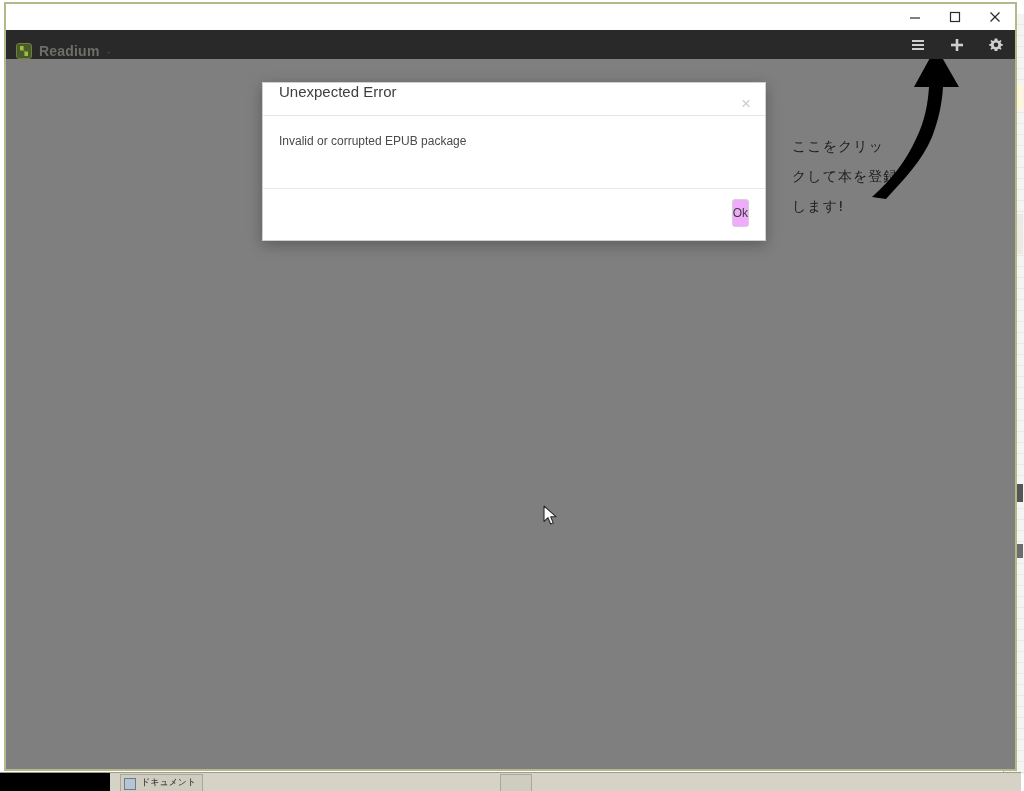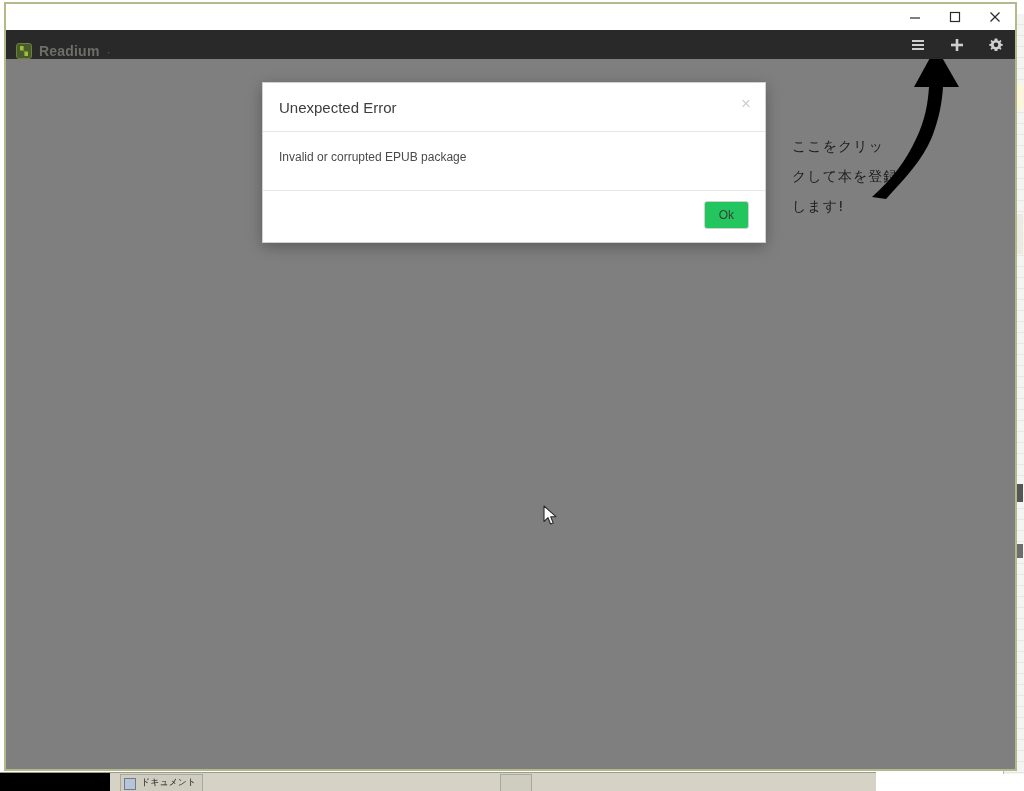--- a/index.html
+++ b/index.html
@@ -56,21 +56,21 @@
   .bg-band {
     position: absolute;
     right: 1px;
     width: 18px;
   }
 
   
   #taskbar {
     position: absolute;
     left: 0; bottom: 0;
-    width: 876px; height: 18px;
+    width: 1021px; height: 18px;
     background: #d6d3c6;
     border-top: 1px solid #9b9b8e;
   }
   #taskbar-start {
     position: absolute;
     left: 0; top: 0;
     width: 110px; height: 18px;
     background: #000000;
   }
   #taskbar-item {
@@ -237,59 +237,59 @@
     left: 256px;
     top: 23px;
     width: 504px;
     background: #ffffff;
     border: 1px solid #d0d0d0;
     box-shadow: 0 4px 14px rgba(0,0,0,0.28);
     box-sizing: border-box;
   }
   #dialog-header {
     position: relative;
-    padding: 16px 18px 15px 16px;
+    padding: 0 18px 15px 16px;
     border-bottom: 1px solid #e5e5e5;
   }
   #dialog-title {
     font-size: 15px;
     color: #3e3e3e;
     font-weight: normal;
     margin: 0;
   }
   #dialog-close {
     position: absolute;
     right: 14px;
     top: 12px;
     font-size: 17px;
     line-height: 17px;
     color: #cdcdcd;
     font-family: "Liberation Sans", sans-serif;
   }
   #dialog-body {
-    padding: 18px 16px 26px 16px;
+    padding: 18px 16px 40px 16px;
     border-bottom: 1px solid #e8e8e8;
   }
   #dialog-message {
     font-size: 12px;
     color: #4a4a4a;
     margin: 0;
   }
   #dialog-footer {
     padding: 10px 16px 13px 16px;
     display: flex;
     justify-content: flex-end;
   }
   #dialog-ok {
     font-size: 12px;
     color: #3e3e3e;
-    background: #22c55e;
+    background: #f0abfc;
     border: 1px solid #d2d2d2;
     border-radius: 3px;
-    padding: 6px 14px;
+    padding: 6px 0;
     font-family: "Liberation Sans", sans-serif;
     cursor: pointer;
   }
 </style>
 </head>
 <body>
 
 <div id="desktop">
 
   <div id="bg-window">

